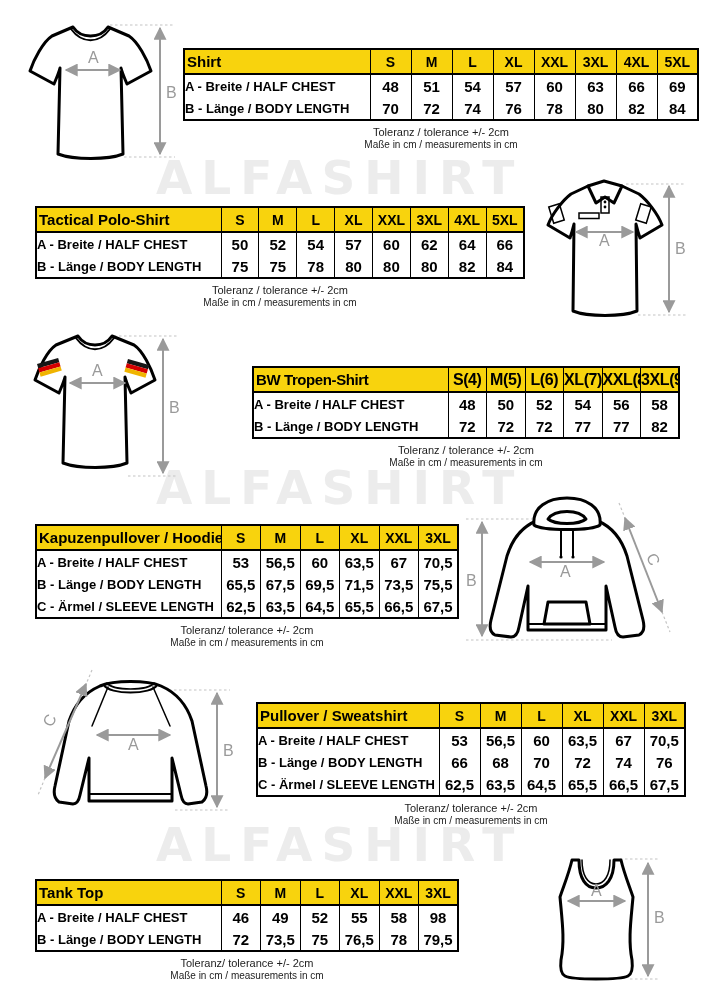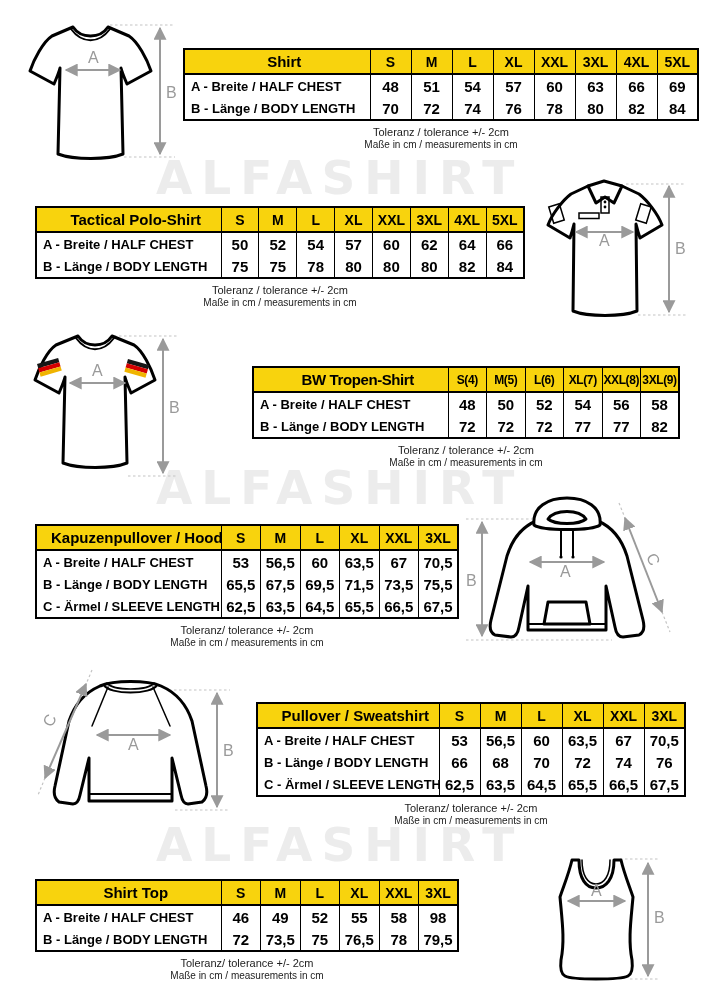--- a/index.html
+++ b/index.html
@@ -8,24 +8,24 @@
   .watermark{position:absolute;z-index:0;font-family:"DejaVu Sans",sans-serif;
         font-weight:bold;font-size:47px;letter-spacing:9px;color:#ececec;white-space:nowrap;}
   .fig{position:absolute;z-index:1;}
   .tblock{position:absolute;z-index:2;}
   table.size-table{border-collapse:collapse;table-layout:fixed;width:100%;
         background:#fff;border:2px solid #000;}
   table.size-table th,table.size-table td{border-left:1.5px solid #000;
         white-space:nowrap;overflow:hidden;padding:0;}
   table.size-table thead th{background:var(--yellow,#f8d30d);border-bottom:2px solid #000;
         height:23px;font-size:14px;font-weight:bold;text-align:center;}
-  table.size-table thead th.name-cell{text-align:center;padding-left:14px;font-size:15px;}
+  table.size-table thead th.name-cell{text-align:left;padding-left:2px;font-size:15px;}
   table.size-table td{height:22px;font-weight:bold;font-size:15px;text-align:center;}
-  table.size-table td.label-cell{text-align:left;padding-left:6px;font-size:13px;}
-  .tblock.compact thead th{font-size:12px;letter-spacing:-0.4px;}
+  table.size-table td.label-cell{text-align:left;padding-left:0;font-size:13px;}
+  .tblock.compact thead th{font-size:16px;letter-spacing:-0.4px;}
   .tol{margin-top:5px;text-align:center;color:#1c1c1c;}
   .tol .l1{font-size:11px;}
   .tol .l2{font-size:10px;margin-top:1px;}
   
   .g{fill:#fff;stroke:#000;stroke-width:3;stroke-linejoin:round;stroke-linecap:round;}
   .g2{fill:none;stroke:#000;stroke-width:2;stroke-linecap:round;}
   .g1{fill:none;stroke:#000;stroke-width:1.5;stroke-linecap:round;}
   .arr{stroke:#9a9a9a;stroke-width:2;}
   .dot{stroke:#c4c4c4;stroke-width:1.2;stroke-dasharray:2.5 2.5;fill:none;}
   .mlabel{fill:#9a9a9a;font-size:16px;font-family:"Liberation Sans",sans-serif;}
@@ -465,21 +465,21 @@
             <col style="width: 185px;">
             <col>
             <col>
             <col>
             <col>
             <col>
             <col>
           </colgroup>
           <thead>
             <tr>
-              <th class="name-cell">Shirt Top</th>
+              <th class="name-cell">Tank Top</th>
               <th>S</th>
               <th>M</th>
               <th>L</th>
               <th>XL</th>
               <th>XXL</th>
               <th>3XL</th>
             </tr>
           </thead>
           <tbody>
             <tr>

